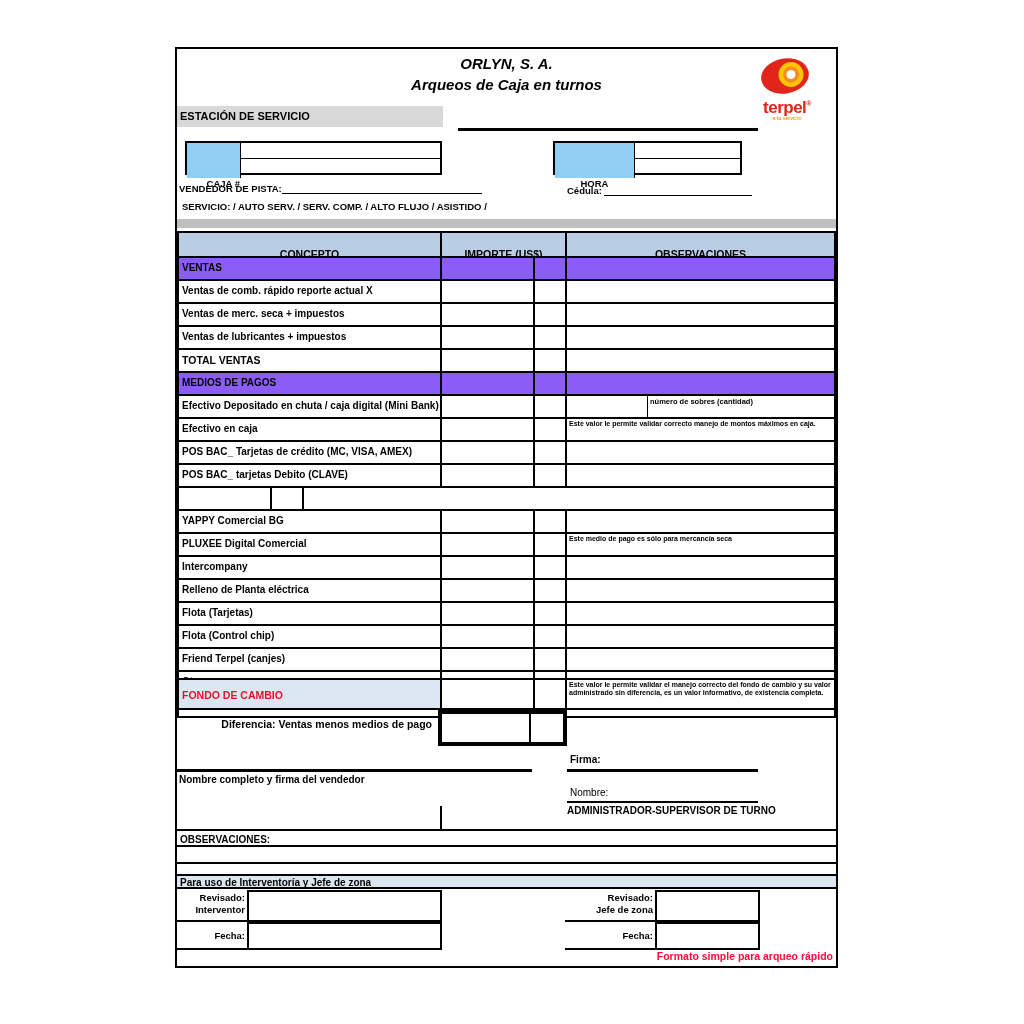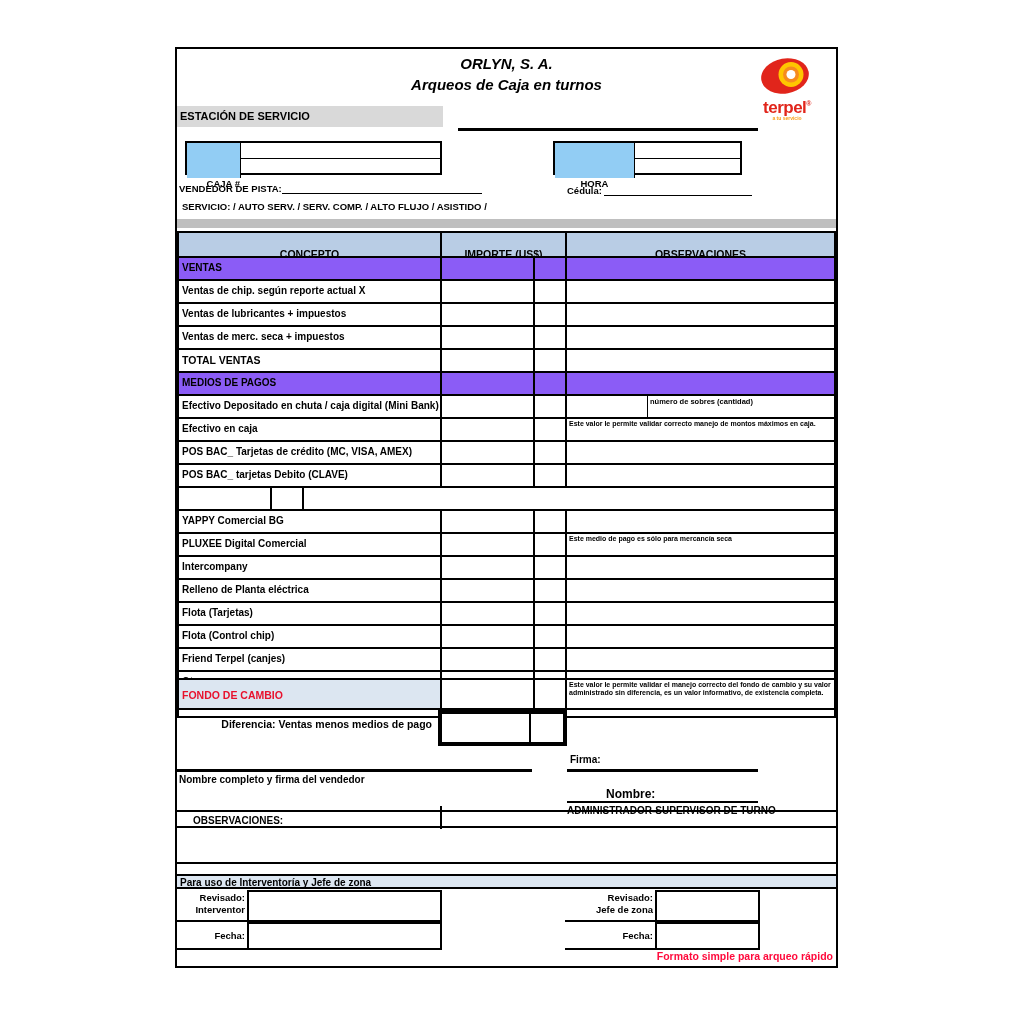--- a/index.html
+++ b/index.html
@@ -59,27 +59,27 @@
   .diff-label{left:0;top:669px;width:255px;text-align:right;font-size:10.5px;font-weight:bold;}
   .diff-box{left:261px;top:661px;width:129px;height:36px;border:4px solid #000;display:flex;background:#fff;}
   .diff-main{width:89px;border-right:2px solid #000;box-sizing:border-box;}
   .diff-cents{flex:1;}
 
   
   .sig-line-left{left:0;top:720px;width:355px;height:3px;background:#000;}
   .sig-caption{left:2px;top:725px;font-size:10px;font-weight:bold;}
   .firma-label{left:393px;top:705px;font-size:10px;font-weight:bold;}
   .firma-line{left:390px;top:720px;width:191px;height:3px;background:#000;}
-  .nombre-label{left:393px;top:738px;font-size:12px;font-weight:bold;margin-left:36px;}
+  .nombre-label{left:393px;top:738px;font-size:10px;font-weight:normal;}
   .nombre-line{left:390px;top:752px;width:191px;height:1.5px;background:#000;}
   .role-label{left:390px;top:756px;font-size:10px;font-weight:bold;}
   .vline{left:263px;top:757px;width:2px;height:23px;background:#000;}
 
   
-  .obsrow{left:0;top:761px;width:659px;height:18px;border-top:2px solid #000;border-bottom:2px solid #000;font-size:10px;font-weight:bold;padding:3px 0 0 16px;}
+  .obsrow{left:0;top:780px;width:659px;height:18px;border-top:2px solid #000;border-bottom:2px solid #000;font-size:10px;font-weight:bold;padding:3px 0 0 3px;}
   .obsrow2{left:0;top:798px;width:659px;height:17px;border-bottom:2px solid #000;background:#fff;}
 
   
   .interv-bar{left:0;top:825px;width:659px;height:15px;background:#DCE6F1;border-top:2px solid #000;border-bottom:2px solid #000;font-size:10px;font-weight:bold;padding:1px 0 0 3px;}
   .rev-block{display:flex;flex-direction:column;}
   .rev-row{display:flex;border-bottom:2px solid #000;}
   .rev-label{text-align:right;font-size:9.5px;font-weight:bold;line-height:1.25;padding:2px 2px 0 0;box-sizing:border-box;}
   .rev-input{background:#fff;border:2px solid #000;border-bottom:none;flex:1;}
   .note{right:3px;top:901px;font-size:10.5px;font-weight:bold;color:#FF0A3C;}
 </style>
@@ -146,35 +146,35 @@
     </div>
 
     <div class="trow sec">
       <div class="tc con sec">VENTAS</div>
       <div class="tc imp sec"></div>
       <div class="tc imp2 sec"></div>
       <div class="tc obs sec"></div>
     </div>
 
     <div class="trow">
-      <div class="tc con">Ventas de chip. según reporte actual X</div>
+      <div class="tc con">Ventas de comb. rápido reporte actual X</div>
+      <div class="tc imp"></div>
+      <div class="tc imp2"></div>
+      <div class="tc obs"></div>
+    </div>
+
+    <div class="trow">
+      <div class="tc con">Ventas de merc. seca + impuestos</div>
       <div class="tc imp"></div>
       <div class="tc imp2"></div>
       <div class="tc obs"></div>
     </div>
 
     <div class="trow">
       <div class="tc con">Ventas de lubricantes + impuestos</div>
-      <div class="tc imp"></div>
-      <div class="tc imp2"></div>
-      <div class="tc obs"></div>
-    </div>
-
-    <div class="trow">
-      <div class="tc con">Ventas de merc. seca + impuestos</div>
       <div class="tc imp"></div>
       <div class="tc imp2"></div>
       <div class="tc obs"></div>
     </div>
 
     <div class="trow tot">
       <div class="tc con">TOTAL VENTAS</div>
       <div class="tc imp"></div>
       <div class="tc imp2"></div>
       <div class="tc obs"></div>

